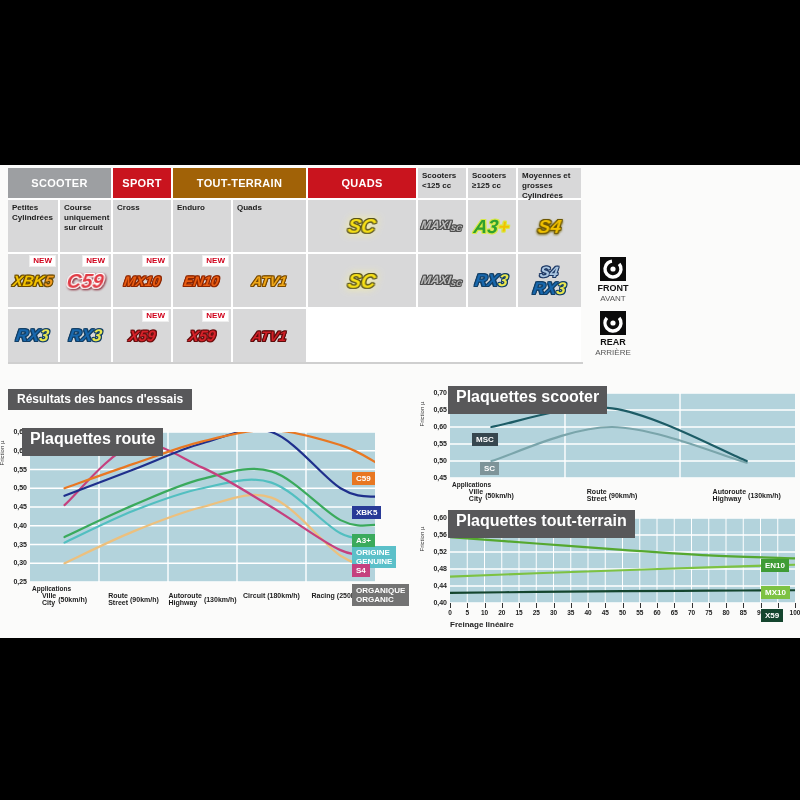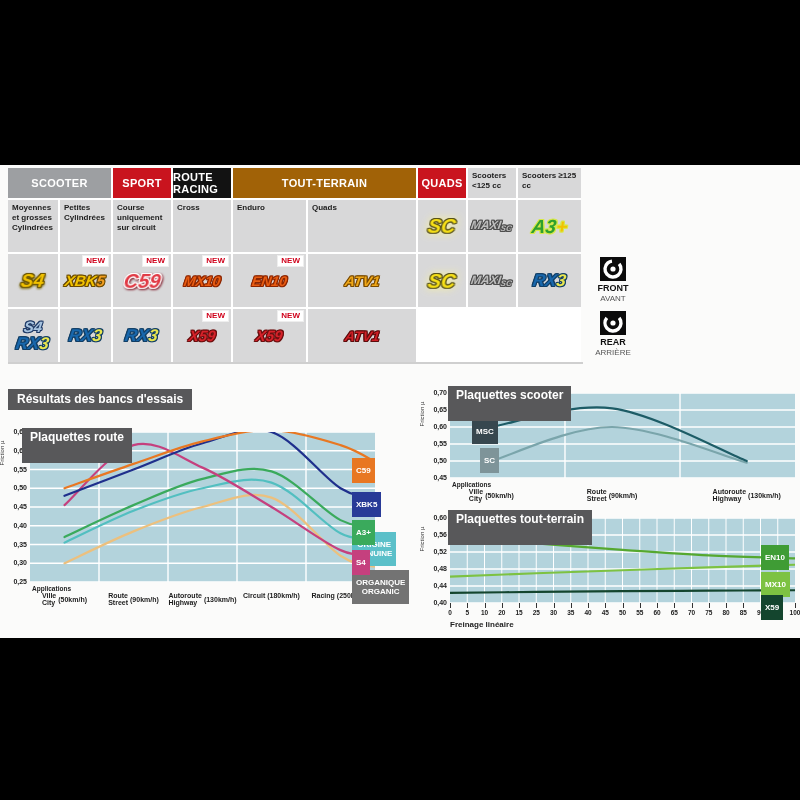--- a/index.html
+++ b/index.html
@@ -42,43 +42,42 @@
   .axle{position:absolute;width:44px;text-align:center;}
   .axle .box{width:26px;height:24px;background:#0b0b0b;margin:0 auto;display:flex;
              align-items:center;justify-content:center;}
   .axle .en{font-size:9px;font-weight:bold;color:#111;margin-top:2px;}
   .axle .fr{font-size:8px;color:#555;margin-top:1px;}
   
   #section-title{position:absolute;left:8px;top:224px;background:#58585a;color:#fff;
                  font-weight:bold;font-size:12px;padding:3px 9px 4px;}
   .chart{position:absolute;}
   .ctitle{position:absolute;background:#58585a;color:#fff;font-weight:bold;
-          font-size:12px;padding:2px 8px 19px;z-index:5;}
+          font-size:16px;padding:2px 8px 8px;z-index:5;}
   .plot{position:absolute;background:#b3d3dc;overflow:hidden;}
   .ytick{position:absolute;width:18px;text-align:right;font-size:7px;font-weight:bold;color:#222;}
   .ylab{position:absolute;width:60px;text-align:center;font-size:6px;color:#333;
         transform:rotate(-90deg);}
   .apps{position:absolute;font-size:6.5px;font-weight:bold;color:#222;}
   .xcat{position:absolute;display:flex;align-items:center;gap:2px;font-size:7px;
         font-weight:bold;color:#1c1c1c;justify-content:center;}
   .xcat .stk{display:flex;flex-direction:column;line-height:1.05;}
   .badge{position:absolute;color:#fff;font-weight:bold;font-size:8px;line-height:1.15;
-         padding:8px 4px;text-align:center;z-index:4;}
+         padding:2px 4px;text-align:left;z-index:4;margin-top:14px;}
   .tick-mark{position:absolute;width:1px;height:5px;background:#333;}
   .tick-lbl{position:absolute;width:16px;text-align:center;font-size:6.5px;font-weight:bold;color:#222;}
   .xaxis-label{position:absolute;font-size:8px;font-weight:bold;color:#222;}
 </style>
 </head>
 <body>
 
 <div id="content">
   <div id="brand-table">
       <div class="cat" style="grid-column: span 2; background: rgb(157, 159, 162);">SCOOTER</div>
       <div class="cat" style="grid-column: span 1; background: rgb(201, 20, 30);">SPORT</div>
-      <div class="cat" style="grid-column: span 1; background: rgb(18, 18, 18);">ROUTE RACING</div>
       <div class="cat" style="grid-column: span 2; background: #a16207;">TOUT-TERRAIN</div>
       <div class="cat" style="grid-column: span 1; background: rgb(201, 20, 30);">QUADS</div>
       <div class="sub">Scooters &lt;125 cc</div>
       <div class="sub">Scooters ≥125 cc</div>
       <div class="sub">Moyennes et grosses Cylindrées</div>
       <div class="sub">Petites Cylindrées</div>
       <div class="sub">Course uniquement sur circuit</div>
       <div class="sub">Cross</div>
       <div class="sub">Enduro</div>
       <div class="sub">Quads</div>

